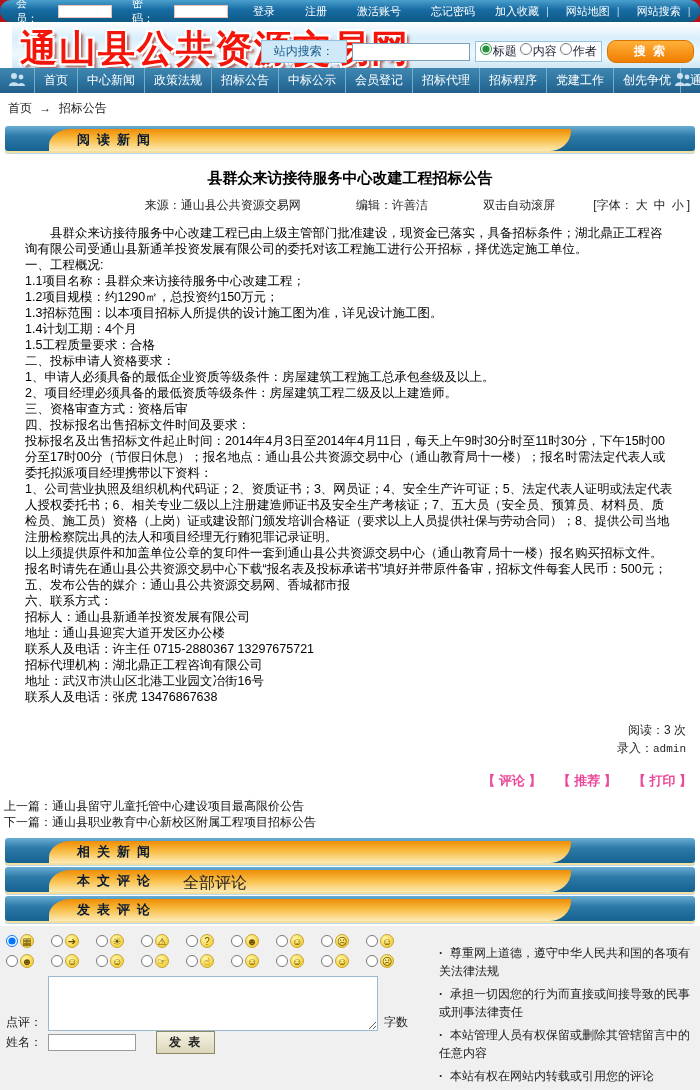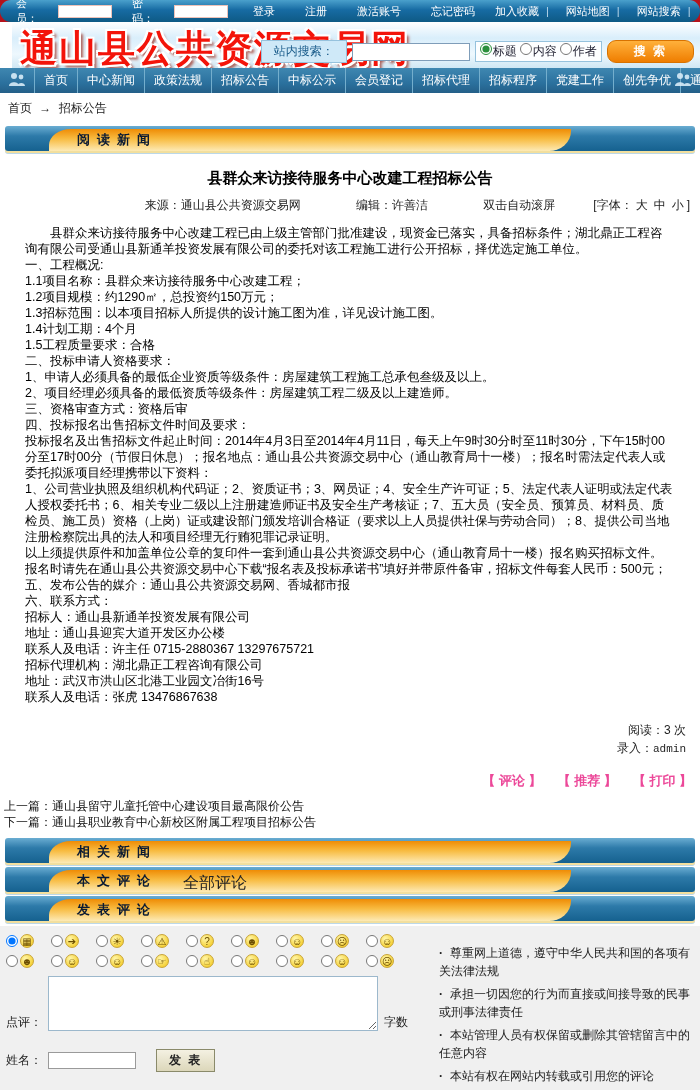--- a/index.html
+++ b/index.html
@@ -81,21 +81,21 @@
   .comment-area { background:#f0f0f0; display:flex; padding:8px 6px 12px; gap:8px; margin-top:5px; }
   .form-col { width:425px; }
   .emo-grid { display:grid; grid-template-columns:repeat(9,45px); row-gap:6px; }
   .emo { display:flex; align-items:center; gap:2px; cursor:pointer; }
   .emo input { width:12px; height:12px; margin:0; }
   .emo-icon { width:14px; height:14px; border-radius:50%; font-style:normal;
     background:radial-gradient(circle at 35% 30%,#fff6a8,#f2c411); border:1px solid #c8a437;
     font-size:10px; line-height:13px; text-align:center; color:#6b4d00; display:inline-block; }
   .row-comment { display:flex; align-items:flex-end; margin-top:8px; gap:6px; font-size:12px; color:#222; }
   .comment-box { width:330px; height:55px; border:1px solid #9cb8cc; resize:both; font-size:12px; background:#fff; }
-  .row-name { display:flex; align-items:center; margin-top:18px; gap:6px; font-size:12px; color:#222; }
+  .row-name { display:flex; align-items:center; margin-top:0; gap:6px; font-size:12px; color:#222; }
   .name-input { width:88px; height:17px; border:1px solid #9a9a9a; background:#fff; }
   .submit-btn { margin-left:14px; background:linear-gradient(180deg,#f4f1e2,#dcd7ba); border:1px solid #8a8a6a;
     padding:2px 12px; font-size:12px; font-weight:bold; color:#222; letter-spacing:2px; cursor:pointer; }
   .rules { margin:10px 0 0; padding:0 4px 0 0; list-style:none; font-size:12px; color:#222; width:255px; }
   .rules li { margin-bottom:5px; line-height:1.5; }
   .rules li::before { content:"·"; font-weight:bold; margin-right:7px; }
 </style>
 </head>
 <body>
 

